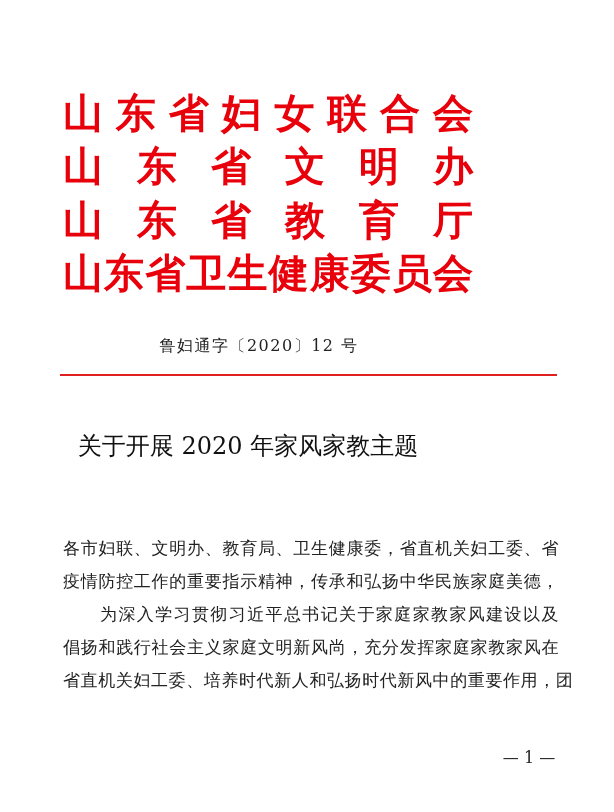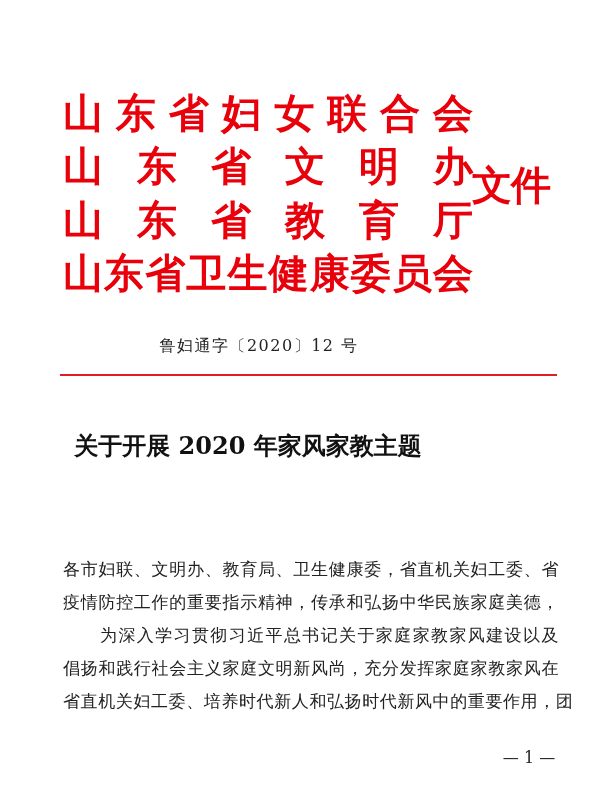--- a/index.html
+++ b/index.html
@@ -86,40 +86,39 @@
 
     
     .title {
       position: absolute;
       left: 0;
       width: 496px;
       top: 426px;
       text-align: center;
       color: #111111;
       font-family: "DejaVu Serif", "Liberation Serif", serif;
-      font-weight: bold;
+      font-weight: normal;
       font-size: 24px;
       line-height: 40px;
     }
     .title .title-line {
       display: block;
     }
 
     
     .body {
       position: absolute;
       left: 63px;
       top: 533px;
       width: 496px;
       color: #222222;
-      font-family: Liberation Sans, sans-serif;
+      font-family: Liberation Mono, monospace;
       font-size: 17px;
       line-height: 33px;
       letter-spacing: 0.6px;
-      margin-top: 20px;
     }
     .body .line {
       display: block;
       white-space: nowrap;
       text-align: justify;
       text-align-last: justify;
     }
     .body .line.last {
       text-align-last: left;
     }
@@ -180,21 +179,20 @@
       <span class="ch">卫</span>
       <span class="ch">生</span>
       <span class="ch">健</span>
       <span class="ch">康</span>
       <span class="ch">委</span>
       <span class="ch">员</span>
       <span class="ch">会</span>
     </div>
   </div>
 
-  <div class="wenjian">文件</div>
 
   <div class="doc-number">鲁妇通字〔2020〕12 号</div>
 
   <div class="red-rule"></div>
 
   <div class="title">
     <span class="title-line">关于开展 2020 年家风家教主题</span>
   </div>
 
   <div class="body">

